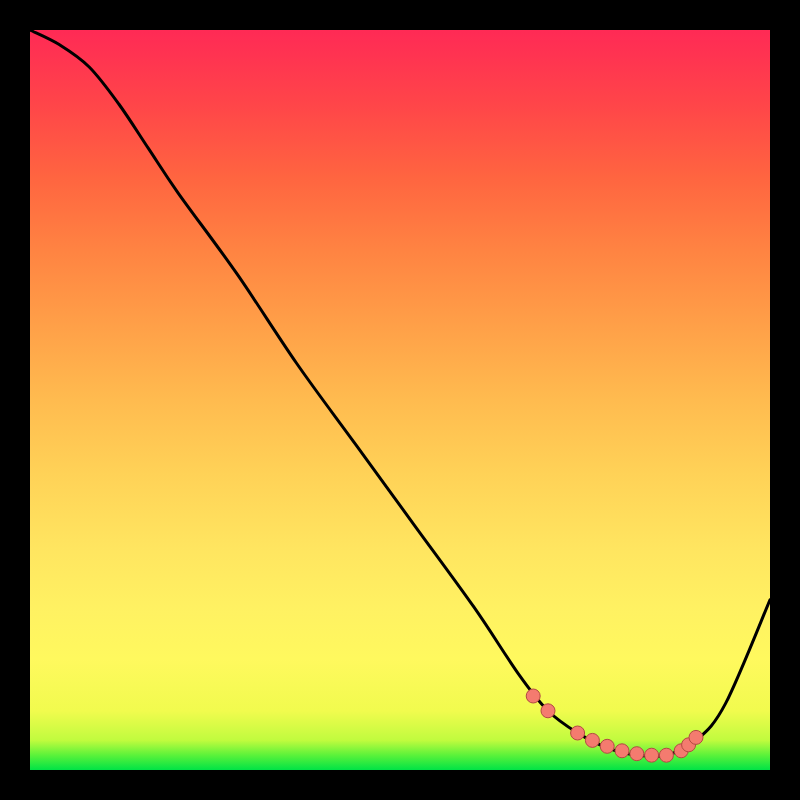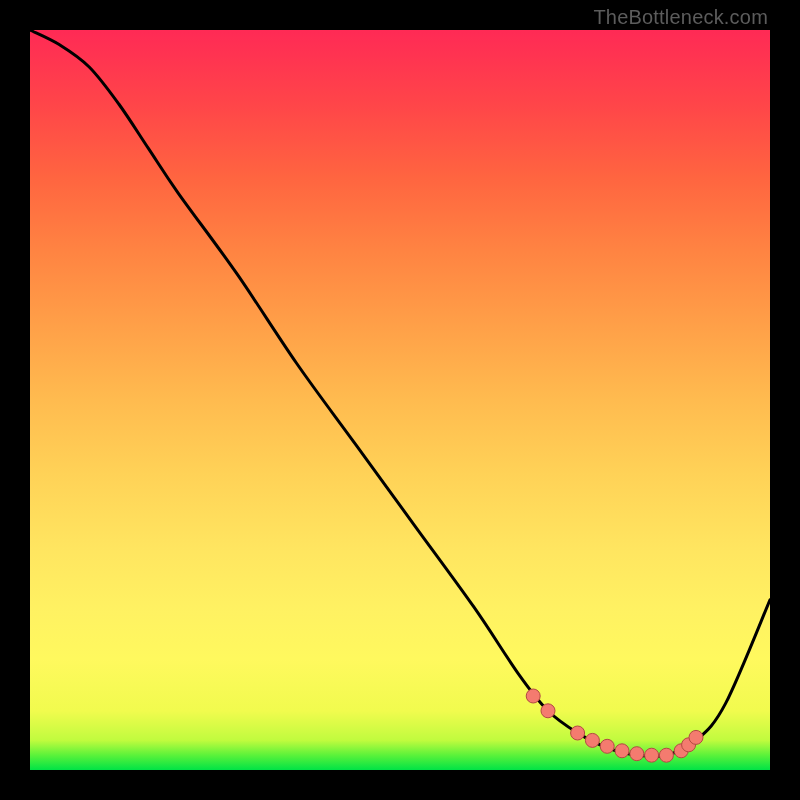--- a/index.html
+++ b/index.html
@@ -58,21 +58,20 @@
     width: 740px;
     height: 740px;
     overflow: visible;
   }
 </style>
 </head>
 <body>
 
 <div class="frame">
 
-  <div class="watermark">TheBottleneck.com</div>
 
   <div class="plot-area">
     <svg class="curve" viewBox="0 0 740 740" preserveAspectRatio="none">
       <path id="curve-path" fill="none" stroke-width="3" stroke-linejoin="round" stroke-linecap="round" d="M 0.0 0.0 C 4.9 2.5, 19.7 8.6, 29.6 14.8 C 39.5 21.0, 49.3 27.1, 59.2 37.0 C 69.1 46.9, 78.9 60.4, 88.8 74.0 C 98.7 87.6, 108.5 103.6, 118.4 118.4 C 128.3 133.2, 133.2 141.8, 148.0 162.8 C 162.8 183.8, 187.5 215.8, 207.2 244.2 C 226.9 272.6, 246.7 304.6, 266.4 333.0 C 286.1 361.4, 305.9 387.3, 325.6 414.4 C 345.3 441.5, 365.1 468.7, 384.8 495.8 C 404.5 522.9, 426.7 552.5, 444.0 577.2 C 461.3 601.9, 476.1 626.5, 488.4 643.8 C 500.7 661.1, 508.1 670.9, 518.0 680.8 C 527.9 690.7, 537.7 696.8, 547.6 703.0 C 557.5 709.2, 567.3 714.1, 577.2 717.8 C 587.1 721.5, 596.9 724.0, 606.8 725.2 C 616.7 726.4, 626.5 727.7, 636.4 725.2 C 646.3 722.7, 656.1 719.0, 666.0 710.4 C 675.9 701.8, 683.3 696.8, 695.6 673.4 C 707.9 650.0, 732.6 587.1, 740.0 569.8" stroke="#000000"></path>
       <g id="dots">
           <circle cx="503.2" cy="666.0" r="7" fill="#f47b6f" stroke="#b24a42" stroke-width="1"></circle>
           <circle cx="518.0" cy="680.8" r="7" fill="#f47b6f" stroke="#b24a42" stroke-width="1"></circle>
           <circle cx="547.6" cy="703.0" r="7" fill="#f47b6f" stroke="#b24a42" stroke-width="1"></circle>
           <circle cx="562.4" cy="710.4" r="7" fill="#f47b6f" stroke="#b24a42" stroke-width="1"></circle>
           <circle cx="577.2" cy="716.3" r="7" fill="#f47b6f" stroke="#b24a42" stroke-width="1"></circle>

